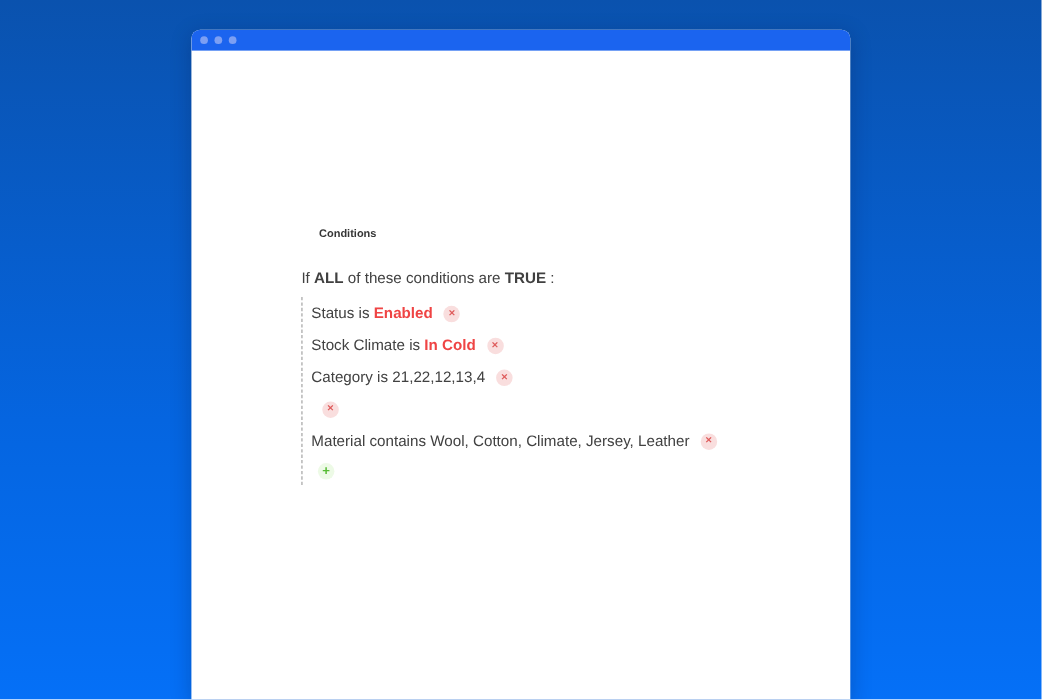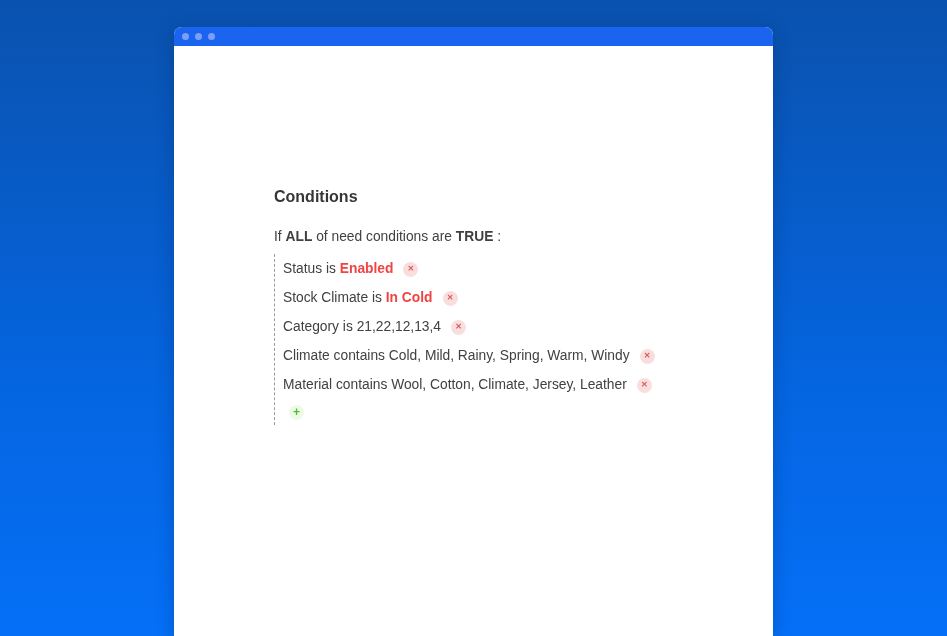--- a/index.html
+++ b/index.html
@@ -42,22 +42,22 @@
     background: #7c9ff3;
     border: none;
     padding: 0;
     cursor: pointer;
   }
   .content {
     padding: 140px 40px 0 100px;
     color: #3d3d3d;
   }
   .panel-heading {
-    margin: 0;
-    font-size: 16px;
+    margin: 16px;
+    font-size: 10px;
     font-weight: bold;
     line-height: 21px;
     color: #363636;
   }
   .panel-description {
     margin-top: 12px;
     font-size: 13.8px;
     line-height: 21px;
     color: #414141;
   }
@@ -114,37 +114,37 @@
 
 <div class="desktop">
   <div class="app-window">
     <div class="titlebar">
       <button class="dot"></button>
       <button class="dot"></button>
       <button class="dot"></button>
     </div>
     <div class="content">
       <h2 class="panel-heading">Conditions</h2>
-      <div class="rule-line"><span>If</span> <b>ALL</b> <span>of need conditions are</span> <b>TRUE</b> <span>:</span></div>
+      <div class="rule-line"><span>If</span> <b>ALL</b> <span>of these conditions are</span> <b>TRUE</b> <span>:</span></div>
 
       <div class="cond-group" id="cond-group">
 
   <div class="cond-row"><span class="cond-text"><span class="cond-label">Status is</span> <span class="cond-value bold">Enabled</span></span><button class="chip chip-remove">
               <span class="chip-glyph">✕</span>
             </button></div>
 
   <div class="cond-row"><span class="cond-text"><span class="cond-label">Stock Climate is</span> <span class="cond-value bold">In Cold</span></span><button class="chip chip-remove">
               <span class="chip-glyph">✕</span>
             </button></div>
 
   <div class="cond-row"><span class="cond-text"><span class="cond-label">Category is</span> <span class="cond-value">21,22,12,13,4</span></span><button class="chip chip-remove">
               <span class="chip-glyph">✕</span>
             </button></div>
 
-  <div class="cond-row"><span class="cond-text"><span class="cond-label">Climate contains</span> <span class="cond-value">Cold, Mild, Rainy, Spring, Warm, Windy</span></span><button class="chip chip-remove">
+  <div class="cond-row"><button class="chip chip-remove">
               <span class="chip-glyph">✕</span>
             </button></div>
 
   <div class="cond-row"><span class="cond-text"><span class="cond-label">Material contains</span> <span class="cond-value">Wool, Cotton, Climate, Jersey, Leather</span></span><button class="chip chip-remove">
               <span class="chip-glyph">✕</span>
             </button></div>
 <div class="cond-row add-row">
           <button class="chip chip-add">
               <span class="chip-glyph">+</span>
             </button>

